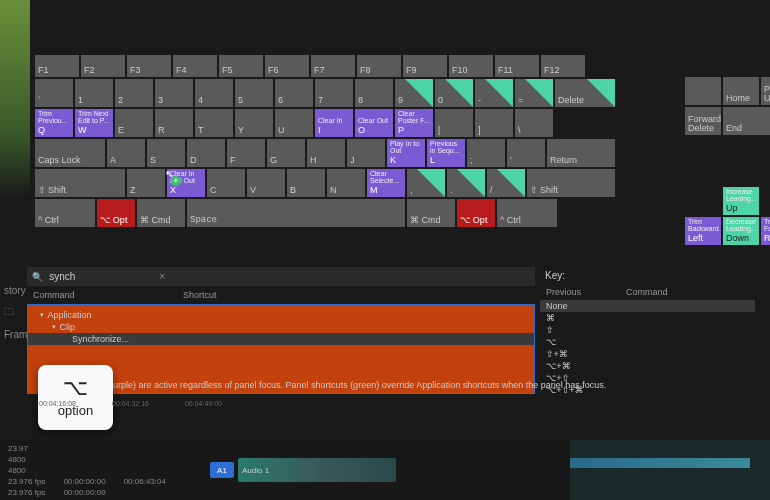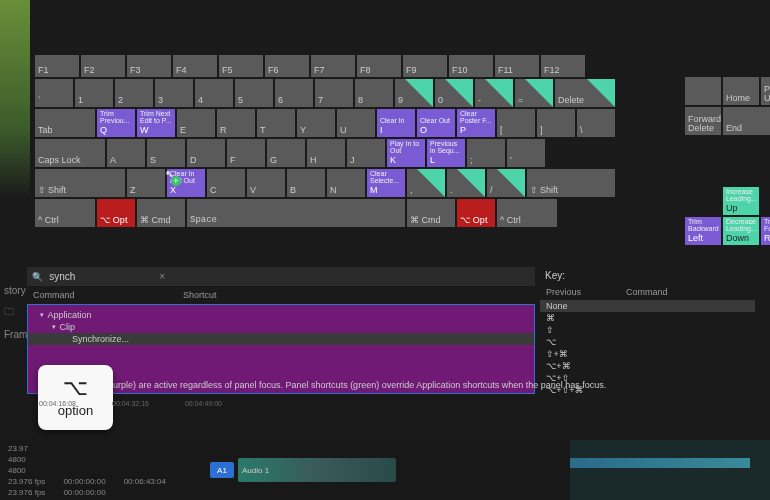--- a/index.html
+++ b/index.html
@@ -19,21 +19,21 @@
 .key.tealfull{background:#4dd4a8;color:#222}
 .key.blue{background:#b91c1c;color:#fff}
 .cluster{position:absolute}
 .search-area{position:absolute;left:27px;top:267px;width:508px}
 .search-bar{display:flex;align-items:center;background:#2a2a2a;padding:3px 5px;gap:4px}
 .search-bar .mag{color:#888;font-size:9px}
 .search-bar input{background:transparent;border:none;color:#ccc;font-size:10px;outline:none;width:100px}
 .search-bar .x{color:#888;font-size:10px;cursor:pointer;margin-left:4px}
 .headers{display:flex;padding:4px 6px;color:#999;font-size:9px}
 .headers .c1{width:150px}
-.tree{border:1px solid #2e6fd4;padding:4px 0;height:80px;background:#701a75}
+.tree{border:1px solid #2e6fd4;padding:4px 0;height:80px;background:#c2410c}
 .tree-row{padding:1px 12px;font-size:9px;color:#ccc;display:flex;align-items:center;gap:4px}
 .tree-row.sel{background:#3a3a3a}
 .tree-row .arr{font-size:7px}
 .key-panel{position:absolute;left:540px;top:267px;width:215px}
 .key-panel .kh{padding:3px 5px;color:#ccc;font-size:10px}
 .mod-head{display:flex;padding:3px 6px;color:#999;font-size:9px}
 .mod-head .m1{width:80px}
 .mod-row{padding:1px 6px;font-size:9px;color:#ccc}
 .mod-row.sel{background:#3a3a3a}
 .hint{position:absolute;left:105px;top:380px;color:#ccc;font-size:9px;width:600px}
@@ -140,23 +140,20 @@
           <span class="lbl">-</span>
         </div>
         <div class="key teal" style="width: 38px;">
           <span class="lbl">=</span>
         </div>
         <div class="key teal" style="width: 60px;">
           <span class="lbl">Delete</span>
         </div>
       </div>
   <div class="row" id="row2">
-        <div class="key" style="width: 60px;">
-          <span class="lbl">Tab</span>
-        </div>
         <div class="key purple" style="width: 38px;">
           <span class="act">Trim Previou...</span>
           <span class="lbl">Q</span>
         </div>
         <div class="key purple" style="width: 38px;">
           <span class="act">Trim Next Edit to P...</span>
           <span class="lbl">W</span>
         </div>
         <div class="key" style="width: 38px;">
           <span class="lbl">E</span>
@@ -226,20 +223,23 @@
         </div>
         <div class="key purple" style="width: 38px;">
           <span class="act">Previous in Sequ...</span>
           <span class="lbl">L</span>
         </div>
         <div class="key" style="width: 38px;">
           <span class="lbl">;</span>
         </div>
         <div class="key" style="width: 38px;">
           <span class="lbl">'</span>
+        </div>
+        <div class="key" style="width: 68px;">
+          <span class="lbl">Return</span>
         </div>
       </div>
   <div class="row" id="row4">
         <div class="key" style="width: 90px;">
           <span class="lbl">⇧ Shift</span>
         </div>
         <div class="key" style="width: 38px;">
           <span class="lbl">Z</span>
         </div>
         <div class="key purple" style="width: 38px;">

